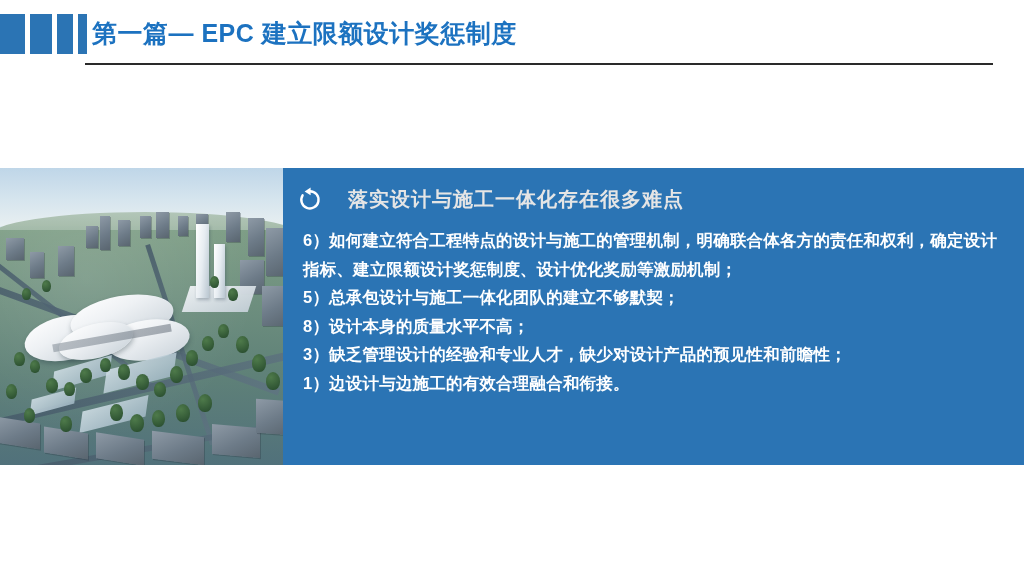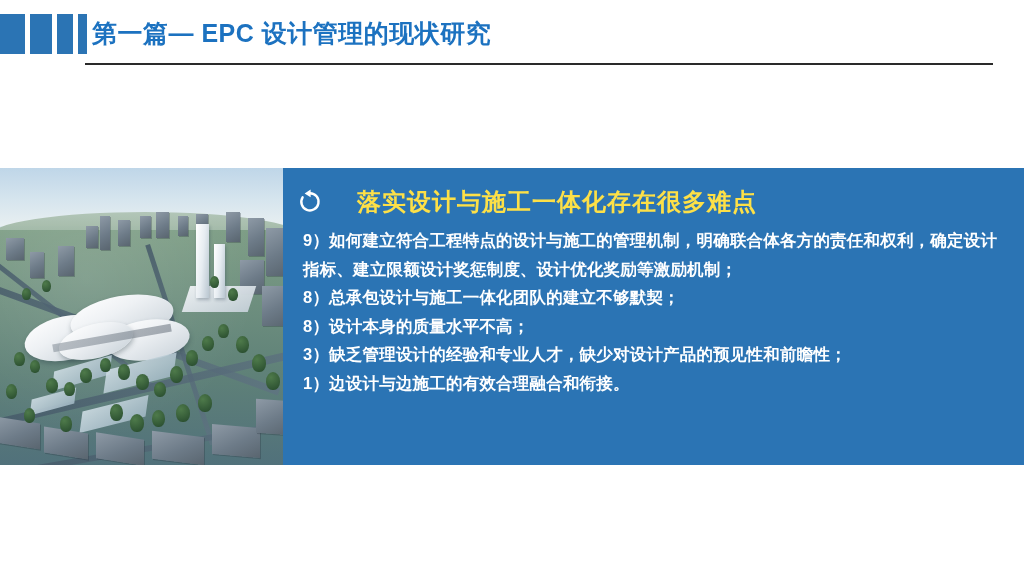--- a/index.html
+++ b/index.html
@@ -175,23 +175,23 @@
     top: 18px;
     display: flex;
     align-items: center;
   }
   .rotate-icon {
     width: 26px;
     height: 26px;
     flex: 0 0 26px;
   }
   .panel-head-text {
-    margin-left: 34px;
-    color: #fde047;
-    font-size: 24px;
+    margin-left: 25px;
+    color: #e5e5e5;
+    font-size: 20px;
     font-weight: bold;
     letter-spacing: 1px;
     white-space: nowrap;
   }
   .panel-body {
     position: absolute;
     left: 20px;
     top: 58px;
     width: 700px;
     color: #ffffff;
@@ -216,21 +216,21 @@
 
 <div class="slide">
 
   <div class="header-bars">
     <div class="hbar w1"></div>
     <div class="hbar w2"></div>
     <div class="hbar w3"></div>
     <div class="hbar w4"></div>
   </div>
 
-  <div class="header-title">第一篇— EPC 设计管理的现状研究</div>
+  <div class="header-title">第一篇— EPC 建立限额设计奖惩制度</div>
   <div class="header-rule"></div>
 
   <div class="photo">
     <div class="ph-sky"></div>
     <div class="ph-hills"></div>
     <div class="ph-ground"></div>
 
     <div class="road r1"></div>
     <div class="road r2"></div>
     <div class="road r4"></div>
@@ -311,22 +311,22 @@
 
     <div class="panel-head">
       <svg class="rotate-icon" viewBox="0 0 26 26">
         <path d="M13 4.2 A8.6 8.6 0 1 1 5.6 8.3" fill="none" stroke="#ffffff" stroke-width="2.4" stroke-linecap="round"></path>
         <polygon points="13.6,0.6 13.6,8.2 7.6,4.6" fill="#ffffff"></polygon>
       </svg>
       <div class="panel-head-text">落实设计与施工一体化存在很多难点</div>
     </div>
 
     <div class="panel-body">
-      <p>9）如何建立符合工程特点的设计与施工的管理机制，明确联合体各方的责任和权利，确定设计指标、建立限额设计奖惩制度、设计优化奖励等激励机制；</p>
-      <p>8）总承包设计与施工一体化团队的建立不够默契；</p>
+      <p>6）如何建立符合工程特点的设计与施工的管理机制，明确联合体各方的责任和权利，确定设计指标、建立限额设计奖惩制度、设计优化奖励等激励机制；</p>
+      <p>5）总承包设计与施工一体化团队的建立不够默契；</p>
       <p>8）设计本身的质量水平不高；</p>
       <p>3）缺乏管理设计的经验和专业人才，缺少对设计产品的预见性和前瞻性；</p>
       <p>1）边设计与边施工的有效合理融合和衔接。</p>
     </div>
   </div>
 
   <div class="footer">
     
 
     

